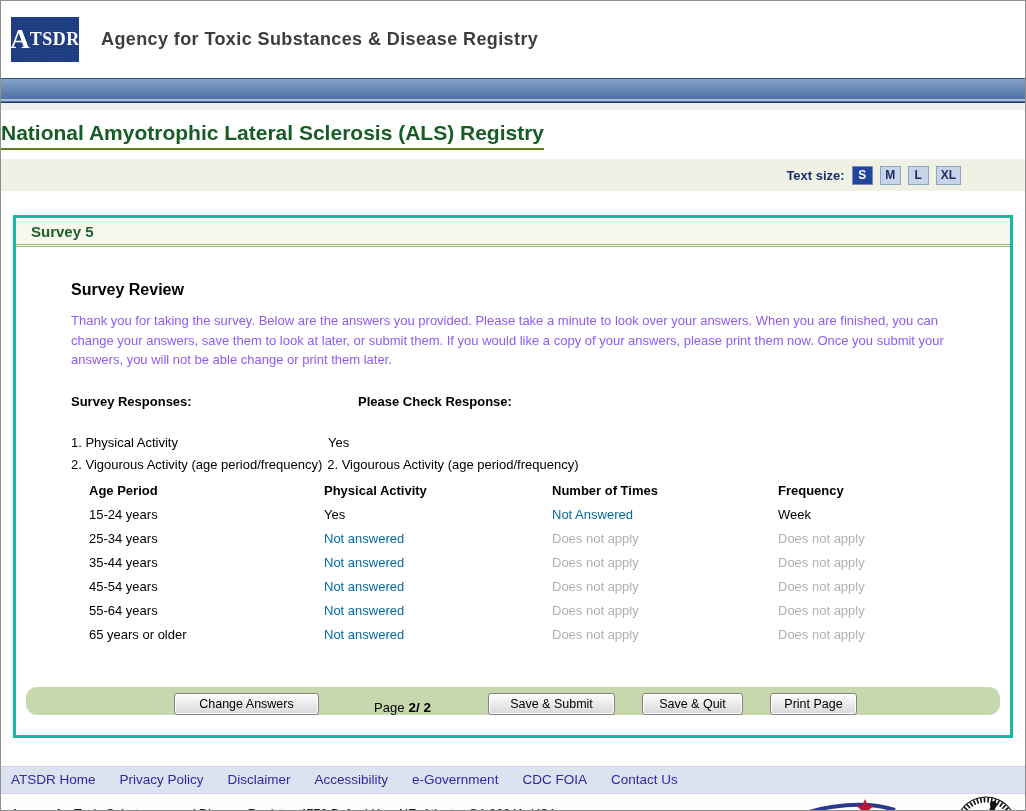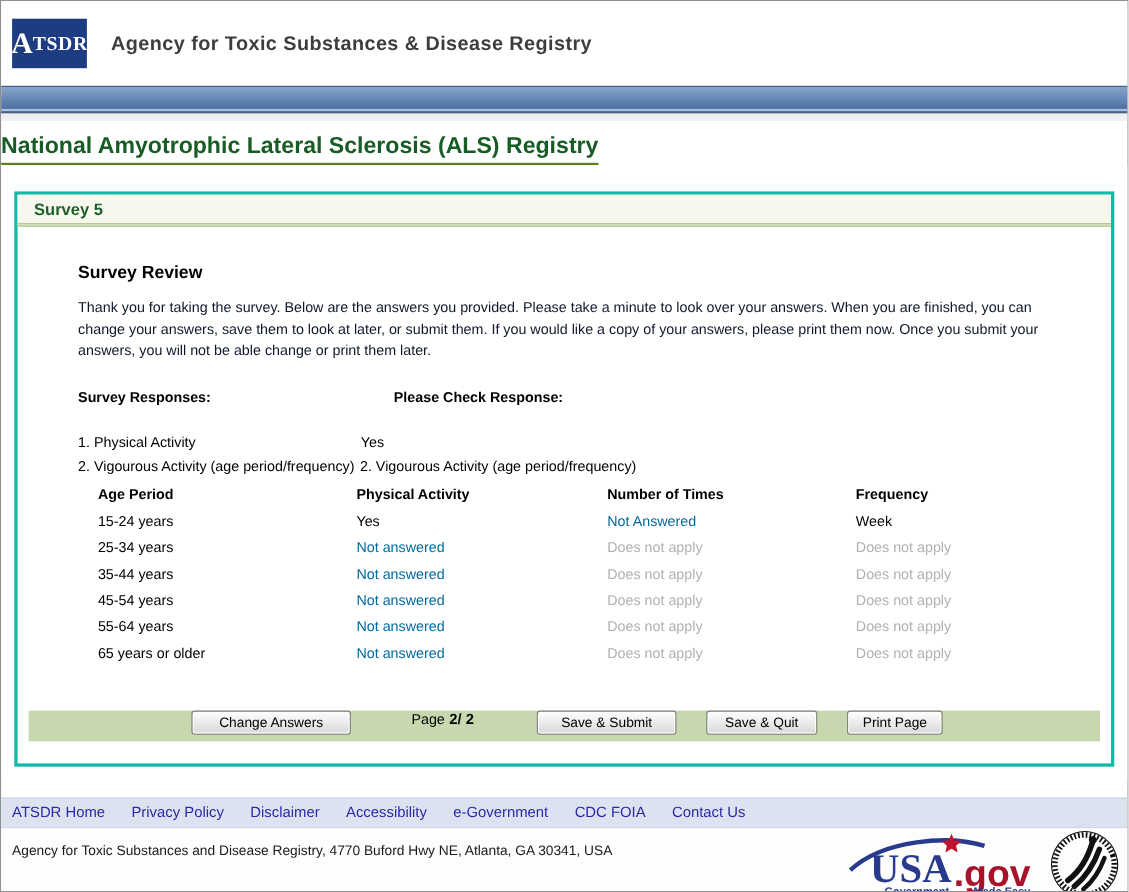--- a/index.html
+++ b/index.html
@@ -29,37 +29,37 @@
   .ts-btns { display:flex; gap:7px; }
   .size-btn { min-width:21px; height:19px; padding:0 4px; font-size:12px; font-weight:bold; border:1px solid #93a5c5; background:#c9d4e8; color:#1b2f66; cursor:pointer; font-family:"Liberation Sans", sans-serif; }
   .size-btn.selected { background:#2144a0; color:#fff; border-color:#7a8cba; }
 
   
   .main { background:#fff; padding:24px 12px 14px; flex:none; }
   .survey-box { border:3px solid #14b8a6; background:#fff; }
   .survey-box-hd { background:#f6f8ed; padding:5px 0 4px 15px; font-size:15px; font-weight:bold; color:#1d5e2a; border-bottom:3px double #9bb573; }
   .survey-content { padding:34px 45px 0 55px; }
   .review-h { font-size:16px; font-weight:bold; color:#000; margin-bottom:12px; }
-  .intro { font-size:13px; color:#0f172a; line-height:1.5; margin-bottom:24px; max-width:915px;margin-top:12px; }
+  .intro { font-size:13px; color:#8b5cf6; line-height:1.5; margin-bottom:24px; max-width:915px;margin-top:12px; }
 
   .resp-headers { display:flex; font-size:13px; font-weight:bold; margin-bottom:26px; }
   .resp-headers .lcol { width:287px; }
   .qrow { display:flex; font-size:13px; margin-bottom:7px; }
   .q1-label { width:257px; }
   .q2 span + span { margin-left:5px; }
 
   table.resp { border-collapse:collapse; font-size:13px; margin-left:18px; width:900px; table-layout:fixed; }
   table.resp th { text-align:left; font-weight:bold; padding:4px 0 5px; }
   table.resp td { padding:4px 0 5px; }
   table.resp .c1 { width:235px; } .c2 { width:228px; } .c3 { width:226px; } .c4 { width:auto; }
   td.missing { color:#0369a1; }
   td.na { color:#b1b1b1; }
 
   
-  .action-bar { margin:40px 10px 20px; background:#c8d8ae; height:28px; display:flex; align-items:flex-start; padding-left:148px; }
+  .action-bar { margin:40px 10px 20px; background:#c8d8ae; height:28px; display:flex; align-items:flex-end; padding-left:148px;border-radius:11px; }
   .btn { font-size:12.5px; color:#000; background:linear-gradient(#fefefe,#d8d8d8); border:1px solid #838383; border-radius:3px; height:22px; cursor:pointer; box-shadow:inset 0 0 0 1px #fff; font-family:"Liberation Sans", sans-serif; }
   .btn-change { width:145px; }
   .pager { margin-left:55px; font-size:13px; width:66px; white-space:nowrap; }
   .pager b { font-size:13.5px; margin-left:4px; }
   .btn-submit { margin-left:48px; width:127px; }
   .btn-quit { margin-left:27px; width:101px; }
   .btn-print { margin-left:27px; width:87px; }
 
   
   .footer-nav { margin-top:14px; background:#dde2f1; border-top:1px solid #cdd3e8; border-bottom:1px solid #cdd3e8; padding:5px 0 6px 10px; display:flex; gap:24px; flex:none; }
@@ -82,20 +82,29 @@
     <div class="agency">Agency for Toxic Substances &amp; Disease Registry</div>
   </div>
 
   <div class="blue-bar"></div>
   <div class="gray-strip"></div>
 
   <div class="title-wrap">
     <h1 class="page-title">National Amyotrophic Lateral Sclerosis (ALS) Registry</h1>
   </div>
 
+  <div class="toolbar">
+    <span class="ts-label">Text size:</span>
+    <span class="ts-btns">
+        <button class="size-btn selected">S</button>
+        <button class="size-btn">M</button>
+        <button class="size-btn">L</button>
+        <button class="size-btn">XL</button>
+      </span>
+  </div>
 
   <div class="main">
     <div class="survey-box">
       <div class="survey-box-hd">Survey 5</div>
       <div class="survey-content">
         <div class="review-h">Survey Review</div>
         <p class="intro">Thank you for taking the survey. Below are the answers you provided. Please take a minute to look over your answers. When you are finished, you can change your answers, save them to look at later, or submit them. If you would like a copy of your answers, please print them now. Once you submit your answers, you will not be able change or print them later.</p>
 
         <div class="resp-headers">
           <span class="lcol">Survey Responses:</span>

